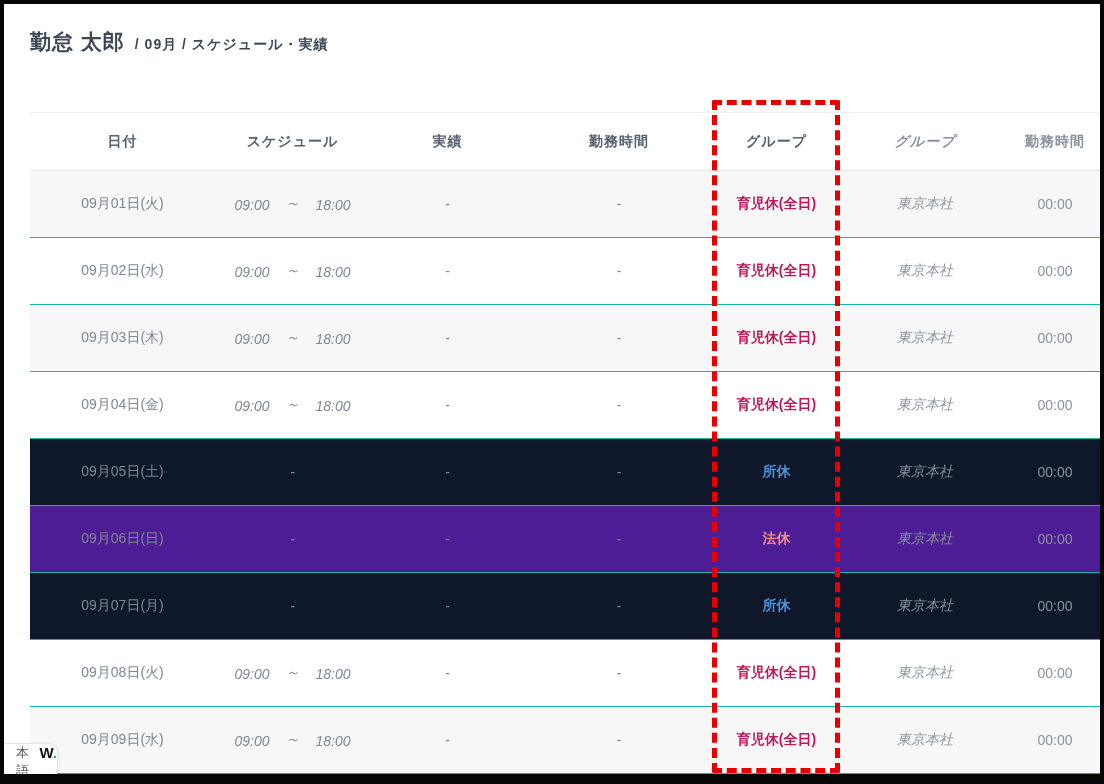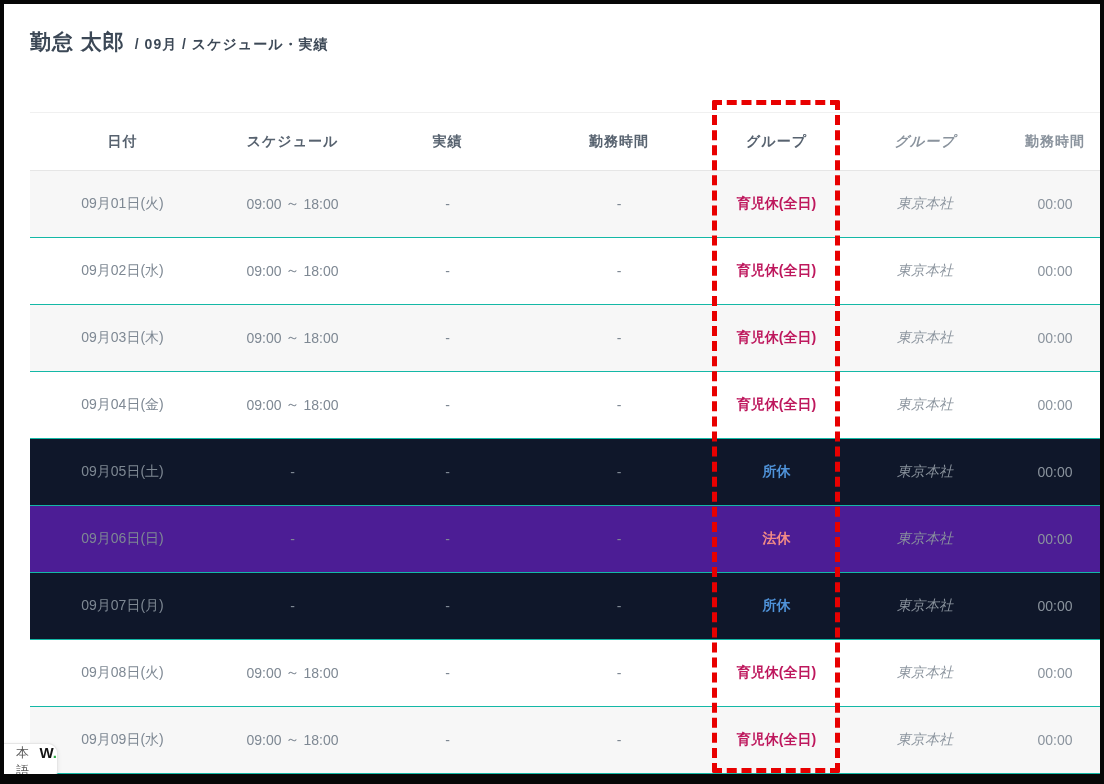--- a/index.html
+++ b/index.html
@@ -25,21 +25,21 @@
   .c1 { width:185px; } .c2 { width:155px; } .c3 { width:155px; }
   .c4 { width:188px; } .c5 { width:127px; } .c6 { width:170px;font-style:italic; } .c7 { width:90px; }
 
   .bg-gray  { background:#f7f7f7; }
   .bg-white { background:#ffffff; }
   .bg-cyan  { background:#0f172a; }
   .bg-pink  { background:#4c1d95; }
 
   .c6, .c7 { color:#8a939d; }
 
-  .sched { display:flex; gap:4px; justify-content:center; align-items:center; }
+  .sched { display:flex; gap:16px; justify-content:center; align-items:flex-end;font-style:italic; }
 
   .holiday-default { font-weight:bold; color:#be185d; }
   .holiday-blue    { font-weight:bold; color:#4f92d8; }
   .holiday-red     { font-weight:bold; color:#f28b86; }
 
   .highlight { position:absolute; left:712px; top:100px; width:128px; height:673px;
                border:5px dashed #e80000; border-radius:2px; z-index:20; pointer-events:none; }
 
   .weblio { position:absolute; left:0; top:743px; width:58px; height:32px; background:#fff;
             border:1px solid #e6e6e6; border-left:none; border-radius:0 10px 4px 0;

